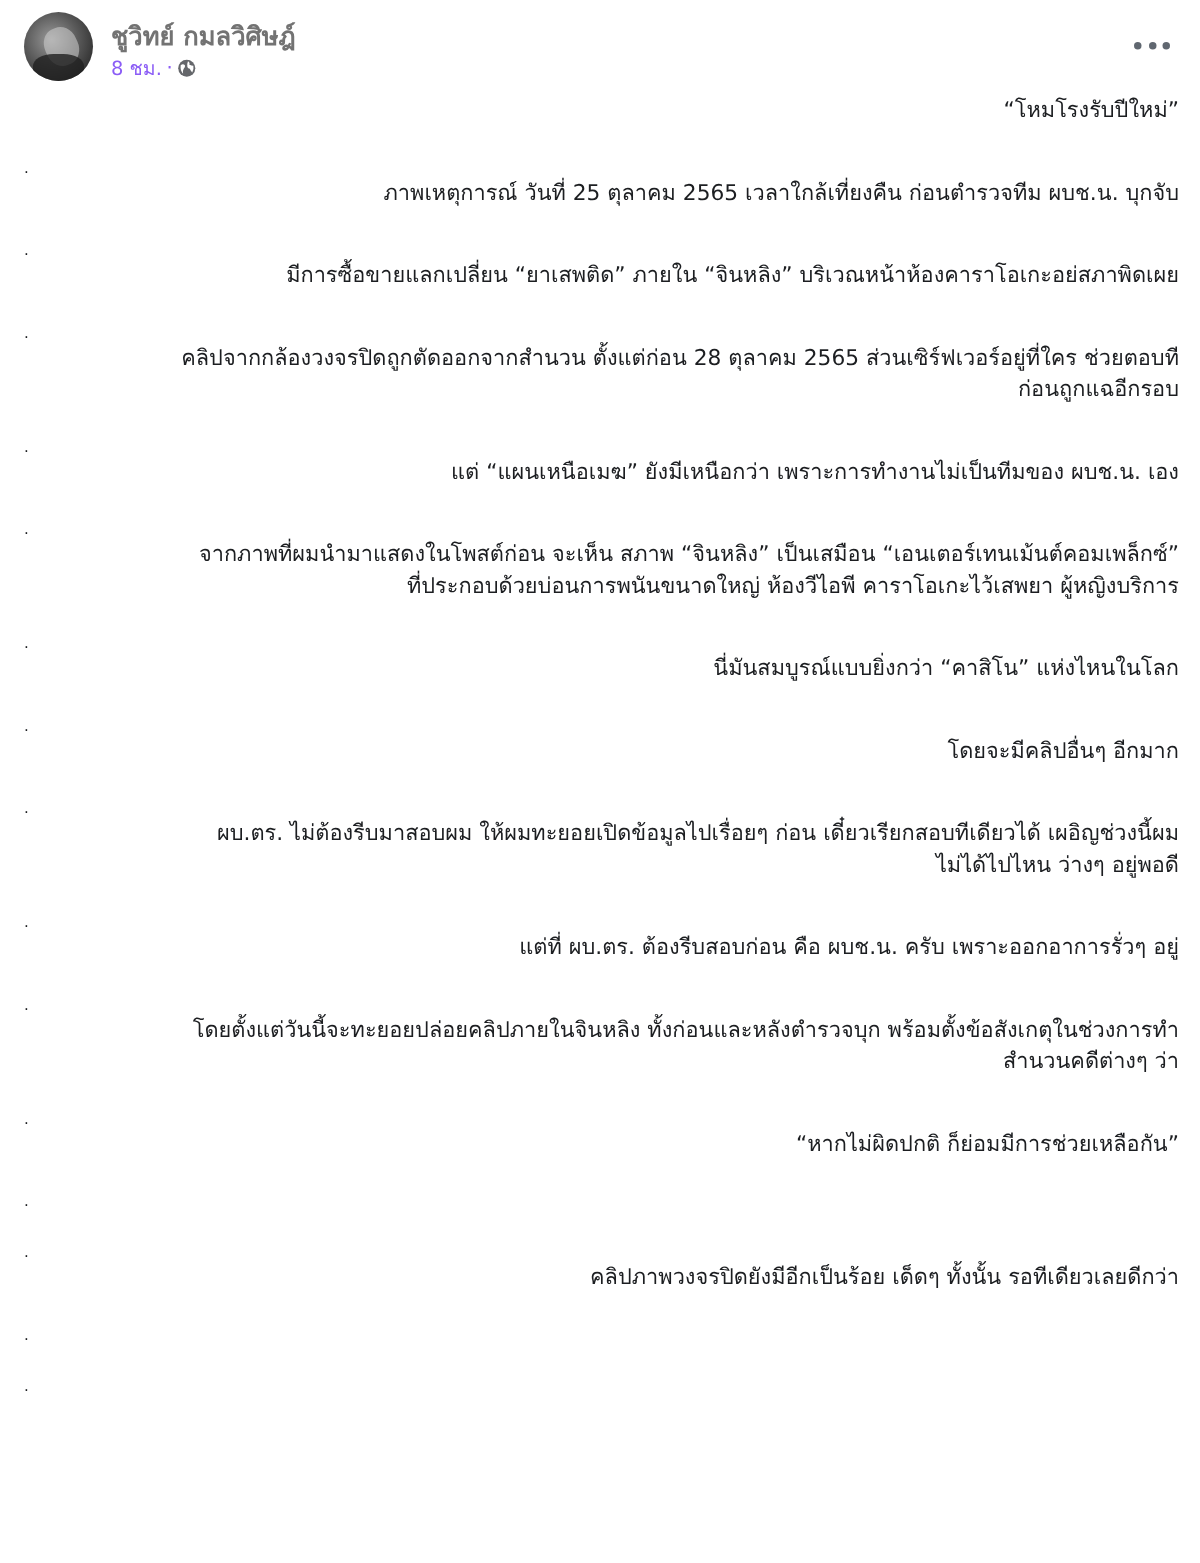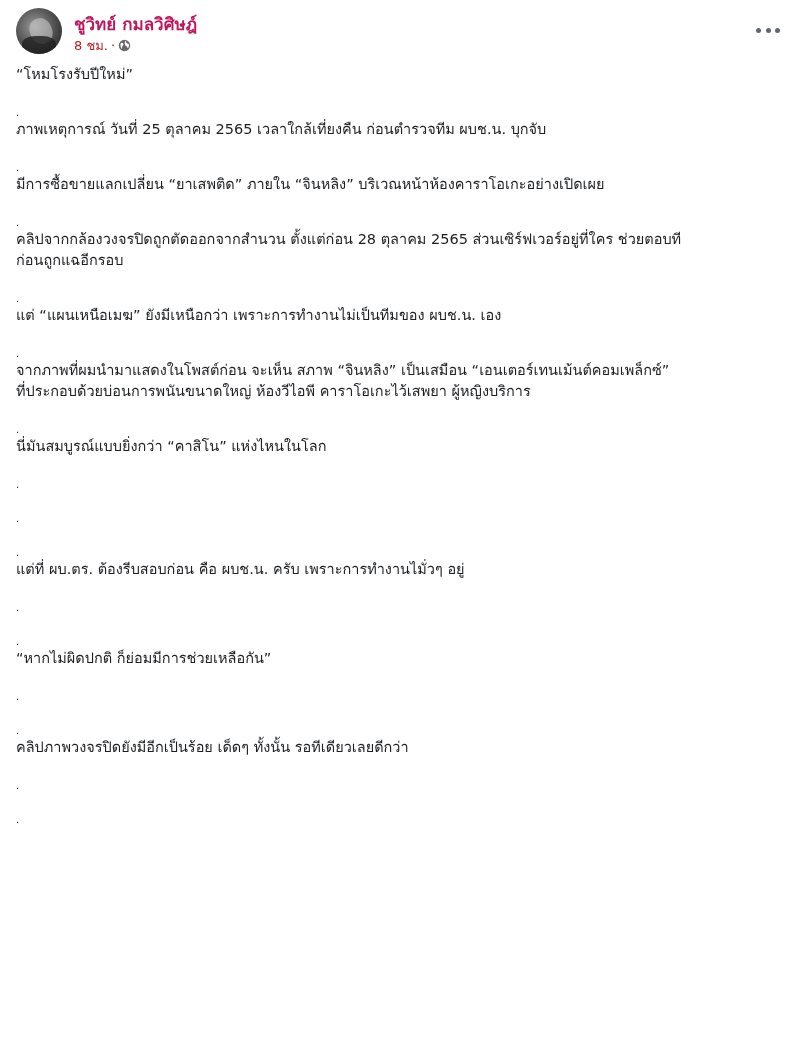--- a/index.html
+++ b/index.html
@@ -17,35 +17,35 @@
   .avatar::before {
     content: ""; position: absolute; left: 14px; top: 10px; width: 22px; height: 26px;
     border-radius: 45%; background: #cfcfcf; opacity: .55; transform: rotate(-25deg);
   }
   .avatar::after {
     content: ""; position: absolute; left: 6px; top: 28px; width: 34px; height: 20px;
     border-radius: 40%; background: #1f1f1f; opacity: .8;
   }
   .author {
     position: absolute; left: 58px; top: 2px; font-size: 17px; font-weight: bold;
-    color: #be185d; white-space: nowrap;
+    color: #737373; white-space: nowrap;
   }
   .meta {
-    position: absolute; left: 58px; top: 27px; font-size: 13px; color: #b91c1c;
+    position: absolute; left: 58px; top: 27px; font-size: 13px; color: #8b5cf6;
     display: flex; align-items: center; gap: 3px; white-space: nowrap;
   }
   .globe { display: inline-block; width: 13px; height: 13px; }
   .more {
     position: absolute; right: 4px; top: 16px; width: 24px; height: 12px;
     display: flex; justify-content: space-between; align-items: center; cursor: pointer;
   }
   .more span { width: 5px; height: 5px; background: #606770; border-radius: 50%; display: block; }
 
   .post { position: absolute; left: 16px; top: 64px; right: 14px; font-size: 14.5px; line-height: 21px; }
-  .para { margin: 0; white-space: pre-wrap; }
+  .para { margin: 0; white-space: pre-wrap; text-align: right; }
   .dot { font-size: 10px; line-height: 12px; height: 12px; color: #1c1e21; margin-top: 22px; }
   .title-line { margin-bottom: 0; }
 </style>
 </head>
 <body>
 
 <div class="header">
   <div class="avatar"></div>
   <div class="author">ชูวิทย์ กมลวิศิษฎ์</div>
   <div class="meta">
@@ -63,44 +63,49 @@
   </div>
 </div>
 
 <div class="post">
   <p class="para title-line">“โหมโรงรับปีใหม่”</p>
 
   <div class="dot">.</div>
   <p class="para">ภาพเหตุการณ์ วันที่ 25 ตุลาคม 2565 เวลาใกล้เที่ยงคืน ก่อนตำรวจทีม ผบช.น. บุกจับ</p>
 
   <div class="dot">.</div>
-  <p class="para">มีการซื้อขายแลกเปลี่ยน “ยาเสพติด” ภายใน “จินหลิง” บริเวณหน้าห้องคาราโอเกะอย่างเปิดเผย</p>
+  <p class="para">มีการซื้อขายแลกเปลี่ยน “ยาเสพติด” ภายใน “จินหลิง” บริเวณหน้าห้องคาราโอเกะอย่สภาพิดเผย</p>
 
   <div class="dot">.</div>
   <p class="para">คลิปจากกล้องวงจรปิดถูกตัดออกจากสำนวน ตั้งแต่ก่อน 28 ตุลาคม 2565 ส่วนเซิร์ฟเวอร์อยู่ที่ใคร ช่วยตอบที
 ก่อนถูกแฉอีกรอบ</p>
 
   <div class="dot">.</div>
   <p class="para">แต่ “แผนเหนือเมฆ” ยังมีเหนือกว่า เพราะการทำงานไม่เป็นทีมของ ผบช.น. เอง</p>
 
   <div class="dot">.</div>
   <p class="para">จากภาพที่ผมนำมาแสดงในโพสต์ก่อน จะเห็น สภาพ “จินหลิง” เป็นเสมือน “เอนเตอร์เทนเม้นต์คอมเพล็กซ์”
 ที่ประกอบด้วยบ่อนการพนันขนาดใหญ่ ห้องวีไอพี คาราโอเกะไว้เสพยา ผู้หญิงบริการ</p>
 
   <div class="dot">.</div>
   <p class="para">นี่มันสมบูรณ์แบบยิ่งกว่า “คาสิโน” แห่งไหนในโลก</p>
 
   <div class="dot">.</div>
+  <p class="para">โดยจะมีคลิปอื่นๆ อีกมาก</p>
 
   <div class="dot">.</div>
+  <p class="para">ผบ.ตร. ไม่ต้องรีบมาสอบผม ให้ผมทะยอยเปิดข้อมูลไปเรื่อยๆ ก่อน เดี๋ยวเรียกสอบทีเดียวได้ เผอิญช่วงนี้ผม
+ไม่ได้ไปไหน ว่างๆ อยู่พอดี</p>
 
   <div class="dot">.</div>
-  <p class="para">แต่ที่ ผบ.ตร. ต้องรีบสอบก่อน คือ ผบช.น. ครับ เพราะการทำงานไมั่วๆ อยู่</p>
+  <p class="para">แต่ที่ ผบ.ตร. ต้องรีบสอบก่อน คือ ผบช.น. ครับ เพราะออกอาการรั่วๆ อยู่</p>
 
   <div class="dot">.</div>
+  <p class="para">โดยตั้งแต่วันนี้จะทะยอยปล่อยคลิปภายในจินหลิง ทั้งก่อนและหลังตำรวจบุก พร้อมตั้งข้อสังเกตุในช่วงการทำ
+สำนวนคดีต่างๆ ว่า</p>
 
   <div class="dot">.</div>
   <p class="para">“หากไม่ผิดปกติ ก็ย่อมมีการช่วยเหลือกัน”</p>
 
   <div class="dot">.</div>
 
   <div class="dot">.</div>
   <p class="para">คลิปภาพวงจรปิดยังมีอีกเป็นร้อย เด็ดๆ ทั้งนั้น รอทีเดียวเลยดีกว่า</p>
 
   <div class="dot">.</div>

